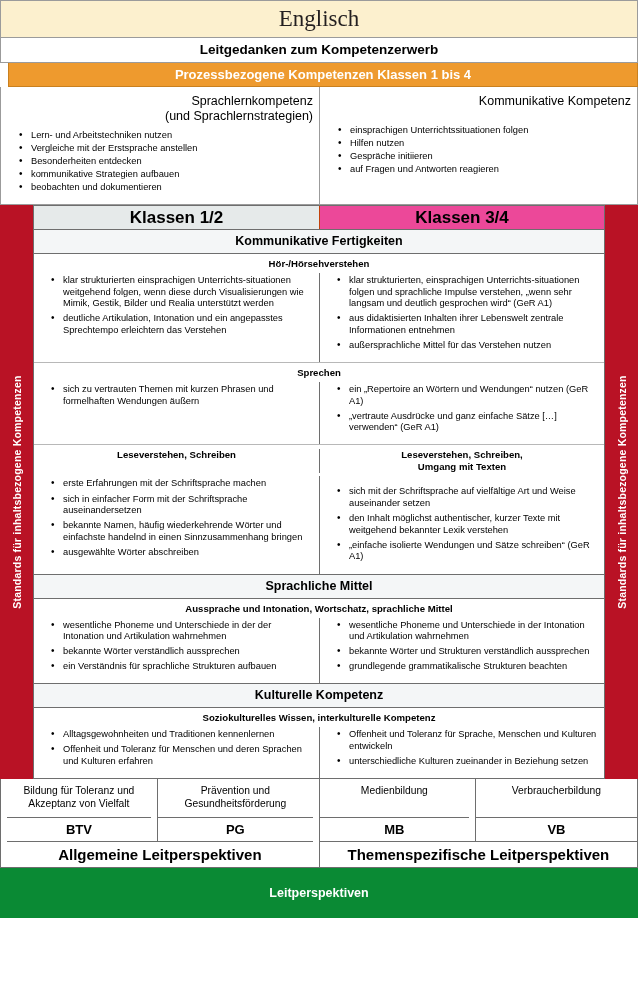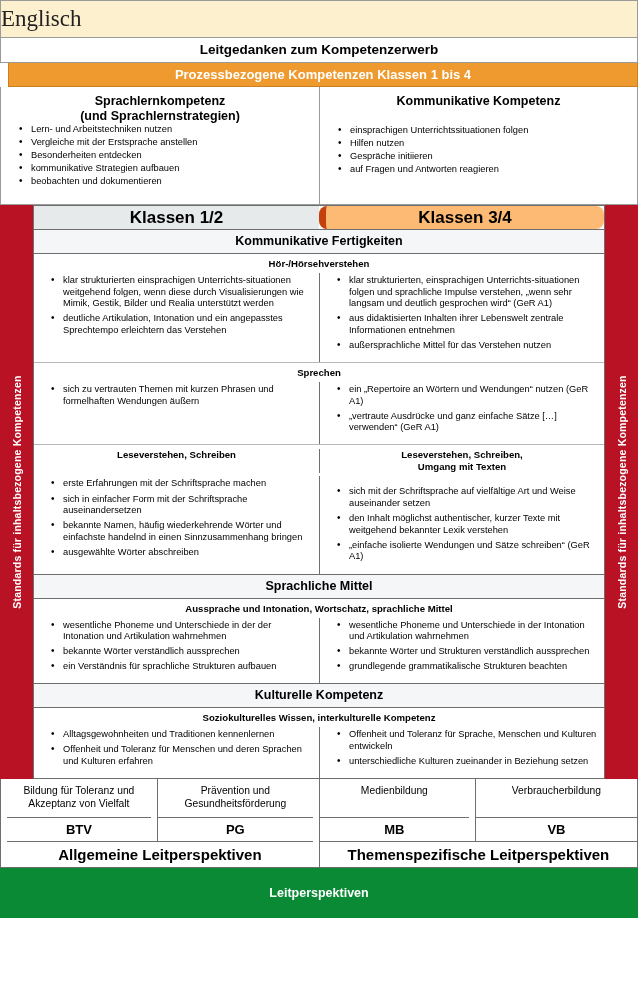--- a/index.html
+++ b/index.html
@@ -24,20 +24,21 @@
 
   .subject-title {
     box-sizing: border-box;
     height: 38px;
     line-height: 32px;
     background: #FCF0CE;
     border: 1px solid #9b9b9b;
     font-family: "Liberation Serif", serif;
     font-size: 23px;
     color: #231f20;
+    text-align: center;
     padding-top: 2px;
   }
 
   .leitgedanken {
     box-sizing: border-box;
     height: 25px;
     line-height: 24px;
     background: #ffffff;
     border: 1px solid #9b9b9b;
     border-top: none;
@@ -69,25 +70,25 @@
     height: 118px;
     background: #ffffff;
   }
   .proc-col {
     box-sizing: border-box;
     width: 50%;
     padding: 7px 6px 4px 6px;
   }
   .proc-col + .proc-col { border-left: 1px solid #9b9b9b; }
   .proc-head {
-    text-align: center;
+    text-align: right;
     font-size: 12.5px;
-    font-weight: bold;
+    font-weight: normal;
     line-height: 15px;
-    margin-bottom: 0;
+    margin-bottom: 6px;
   }
   .proc-head .sub { display: block; }
   ul.bl {
     margin: 0;
     padding: 0 2px 0 24px;
     list-style: none;
   }
   ul.bl li {
     position: relative;
     font-size: 9.3px;
@@ -142,21 +143,21 @@
   .klassen-cell {
     box-sizing: border-box;
     width: 50%;
     text-align: center;
     font-size: 17px;
     font-weight: bold;
     padding: 4px 0 4px 0;
     line-height: 15px;
   }
   .klassen-cell.a { background: #E6EAEA; }
-  .klassen-cell.b { background: #fdba74; border-left: 7px solid #c2410c; border-radius: 8px; }
+  .klassen-cell.b { background: #ec4899; border-left: 1px solid #c2410c; }
 
   .section-title {
     box-sizing: border-box;
     background: #F4F6F7;
     border-top: 1px solid #6e6e6e;
     border-bottom: 1px solid #6e6e6e;
     text-align: center;
     font-size: 12.5px;
     font-weight: bold;
     padding: 4px 0;

